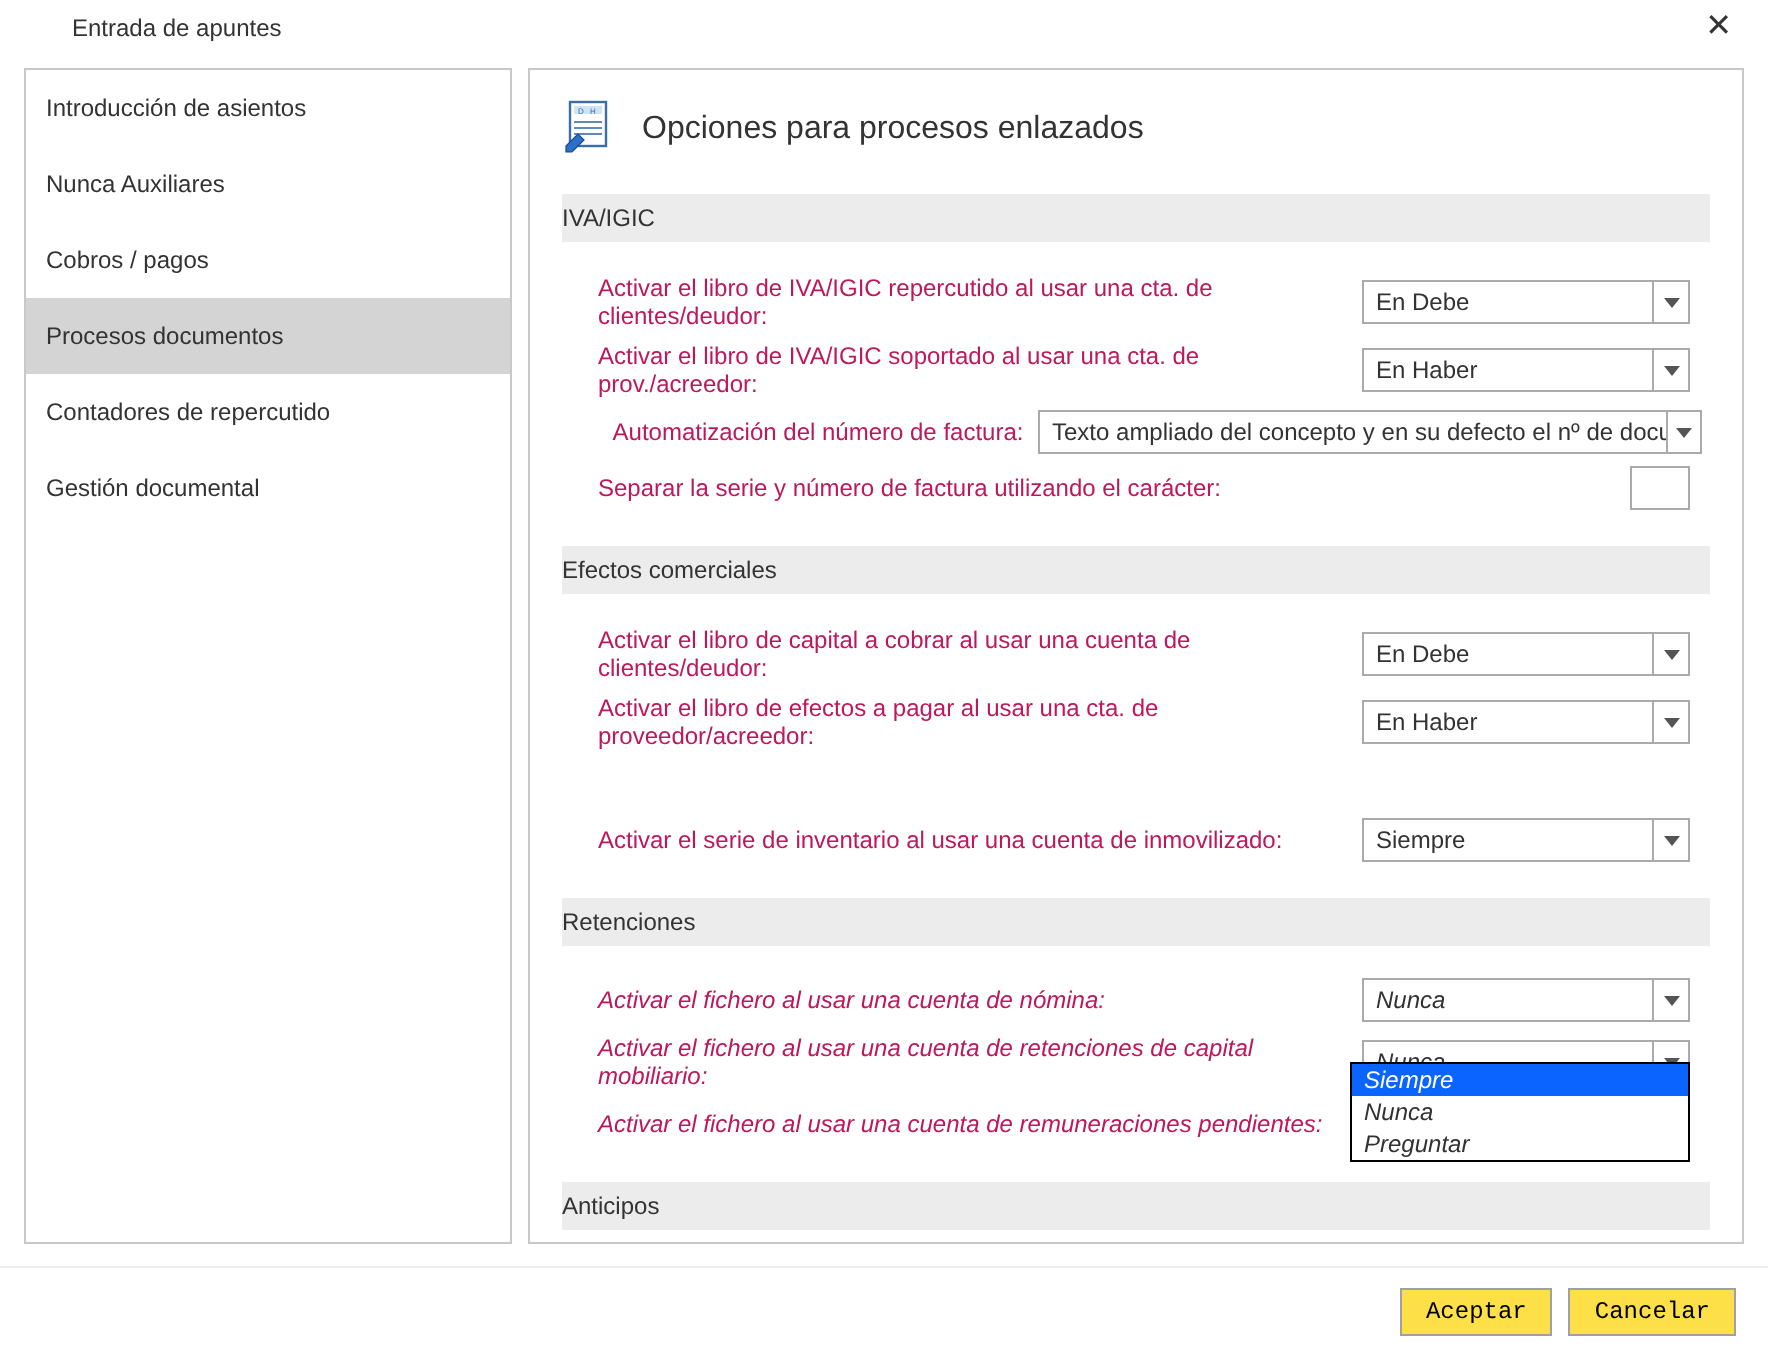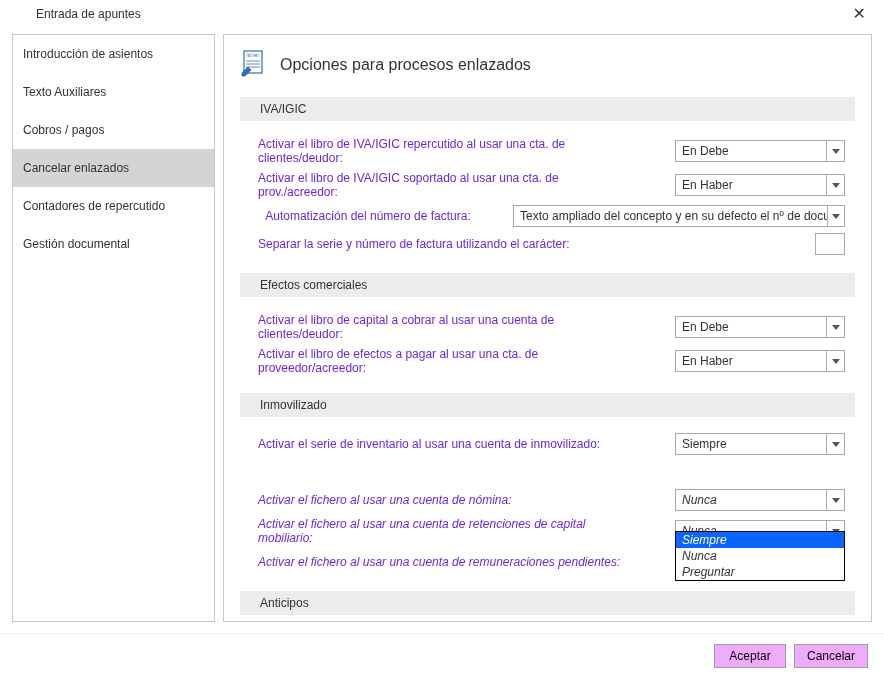--- a/index.html
+++ b/index.html
@@ -29,21 +29,21 @@
     cursor: pointer;
     padding: 2px 6px;
   }
   .content {
     display: flex;
     gap: 8px;
     padding: 6px 12px 0 12px;
     height: 594px;
   }
   .sidebar {
-    width: 203px;
+    width: 244px;
     border: 1px solid #c8c8c8;
     background: #fff;
     flex-shrink: 0;
   }
   .sidebar-item {
     padding: 12px 10px;
     cursor: pointer;
     font-size: 12px;
     color: #333;
   }
@@ -63,37 +63,37 @@
     gap: 12px;
     margin-bottom: 16px;
   }
   .header-icon {
     width: 28px;
     height: 32px;
   }
   .header-title { font-size: 16px; color: #333; }
   .section-header {
     background: #ececec;
-    padding: 5px 20px;
+    padding: 5px 0;
     font-size: 12px;
     color: #333;
     margin: 0;
   }
   .section-body {
     padding: 10px 10px 12px 18px;
   }
   .row {
     display: flex;
     align-items: center;
     margin: 6px 0;
     min-height: 22px;
   }
   .row-label {
     flex: 0 0 382px;
-    color: #6d28d9;
+    color: #be185d;
   }
   .row-label.wide { flex: 0 0 180px; text-align: center; }
   .row.with-input {
     justify-content: space-between;
   }
   .select {
     position: relative;
     width: 170px;
     height: 22px;
     border: 1px solid #aaa;
@@ -157,40 +157,41 @@
     position: absolute;
     bottom: 0;
     left: 0;
     right: 0;
     background: #fff;
   }
   .btn {
     min-width: 72px;
     height: 24px;
     border: 1px solid #a0a0a0;
-    background: #f0abfc;
+    background: #fde047;
     cursor: pointer;
     font-size: 12px;
     padding: 0 12px;
+    font-family: Liberation Mono, monospace;
   }
 </style>
 </head>
 <body>
 
 <div class="titlebar">
   <span class="title">Entrada de apuntes</span>
   <span class="close-x">✕</span>
 </div>
 
 <div class="content">
   <div class="sidebar">
     <div class="sidebar-item">Introducción de asientos</div>
-    <div class="sidebar-item">Texto Auxiliares</div>
+    <div class="sidebar-item">Nunca Auxiliares</div>
     <div class="sidebar-item">Cobros / pagos</div>
-    <div class="sidebar-item selected">Cancelar enlazados</div>
+    <div class="sidebar-item selected">Procesos documentos</div>
     <div class="sidebar-item">Contadores de repercutido</div>
     <div class="sidebar-item">Gestión documental</div>
   </div>
 
   <div class="main">
     <div class="header">
       <span class="header-icon">
         <svg width="28" height="32" viewBox="0 0 28 32">
           <rect x="4" y="2" width="18" height="22" fill="#fff" stroke="#3a6ea5" stroke-width="1.2"></rect>
           <rect x="6" y="4" width="14" height="4" fill="#cfe3f5"></rect>
@@ -265,35 +266,35 @@
           <span class="val">En Haber</span>
           <span class="caret">
               <svg width="8" height="5">
                 <path d="M0 0 L8 0 L4 5 Z" fill="#555"></path>
               </svg>
             </span>
         </div>
       </div>
     </div>
 
-    <div class="section-header">Inmovilizado</div>
     <div class="section-body">
       <div class="row with-input">
         <span class="row-label">Activar el serie de inventario al usar una cuenta de inmovilizado:</span>
         <div class="select">
           <span class="val">Siempre</span>
           <span class="caret">
               <svg width="8" height="5">
                 <path d="M0 0 L8 0 L4 5 Z" fill="#555"></path>
               </svg>
             </span>
         </div>
       </div>
     </div>
 
+    <div class="section-header">Retenciones</div>
     <div class="section-body" style="position:relative;font-style:italic;">
       <div class="row with-input">
         <span class="row-label">Activar el fichero al usar una cuenta de nómina:</span>
         <div class="select">
           <span class="val">Nunca</span>
           <span class="caret">
               <svg width="8" height="5">
                 <path d="M0 0 L8 0 L4 5 Z" fill="#555"></path>
               </svg>
             </span>

